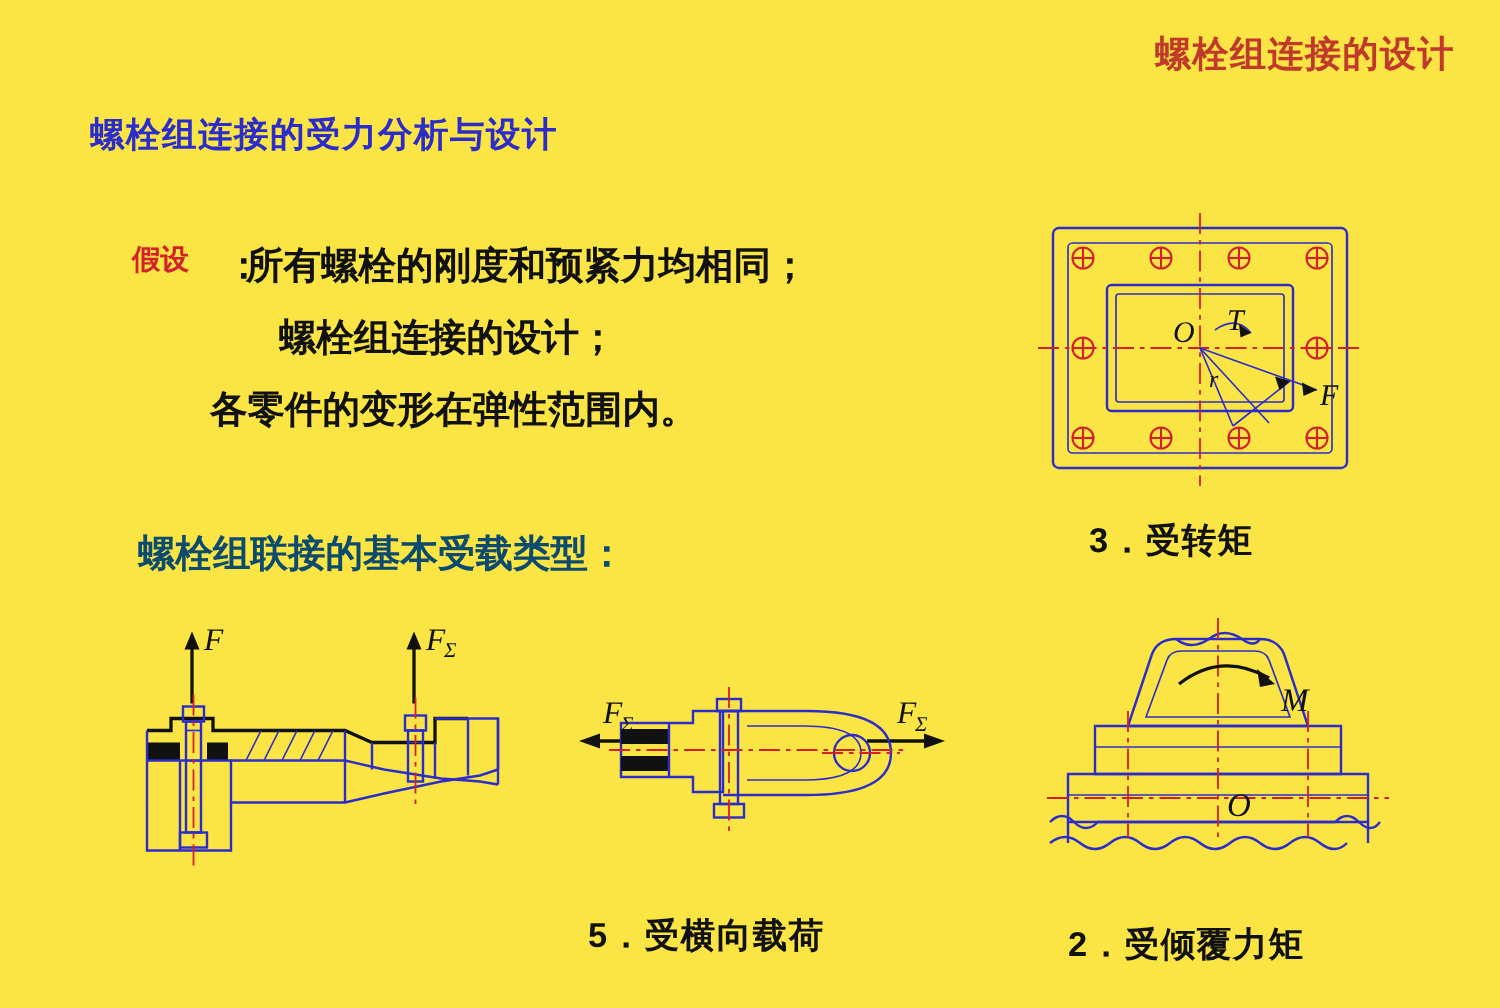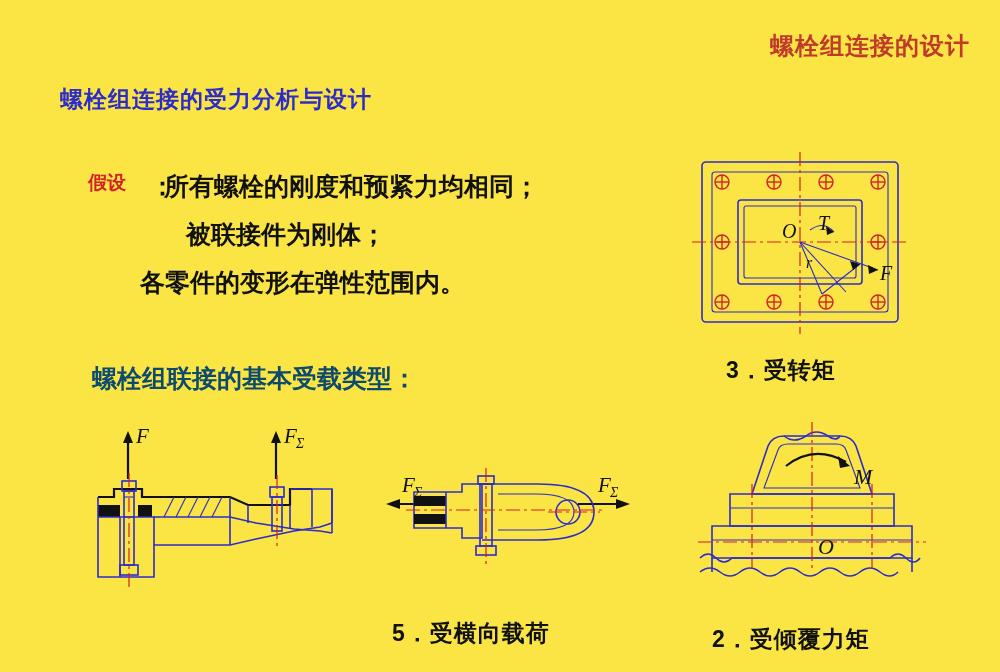--- a/index.html
+++ b/index.html
@@ -9,21 +9,21 @@
   body {
     width: 1000px;
     height: 672px;
     background: #FAE544;
     font-family: "Liberation Sans", sans-serif;
     overflow: hidden;
     position: relative;
   }
   .slide {
     position: absolute;
-    left: 0; top: 12px;
+    left: 0; top: 2px;
     width: 1000px;
     height: 480px;
   }
   .abs { position: absolute; }
 
   .header-title {
     top: 18px;
     right: 30px;
     color: #C0392B;
     font-size: 24px;
@@ -119,21 +119,21 @@
 
 <div class="slide">
 
   <div class="abs header-title">螺栓组连接的设计</div>
 
   <div class="abs main-title">螺栓组连接的受力分析与设计</div>
 
   <div class="abs assume-label">假设</div>
   <div class="abs assume-colon">：</div>
   <div class="abs assume-l1">所有螺栓的刚度和预紧力均相同；</div>
-  <div class="abs assume-l2">被联接件为刚体；</div>
+  <div class="abs assume-l2">螺栓组连接的设计；</div>
   <div class="abs assume-l3">各零件的变形在弹性范围内。</div>
 
   <div class="abs types-label">螺栓组联接的基本受载类型：</div>
 
   <div class="fig" style="left:690px; top:140px; width:230px; height:190px;">
     <svg width="230" height="190" viewBox="0 0 230 190">
 
       <rect class="ln" x="12" y="10" width="196" height="160" rx="4"></rect>
       <rect class="ln-t" x="22" y="20" width="176" height="140" rx="3"></rect>
 

